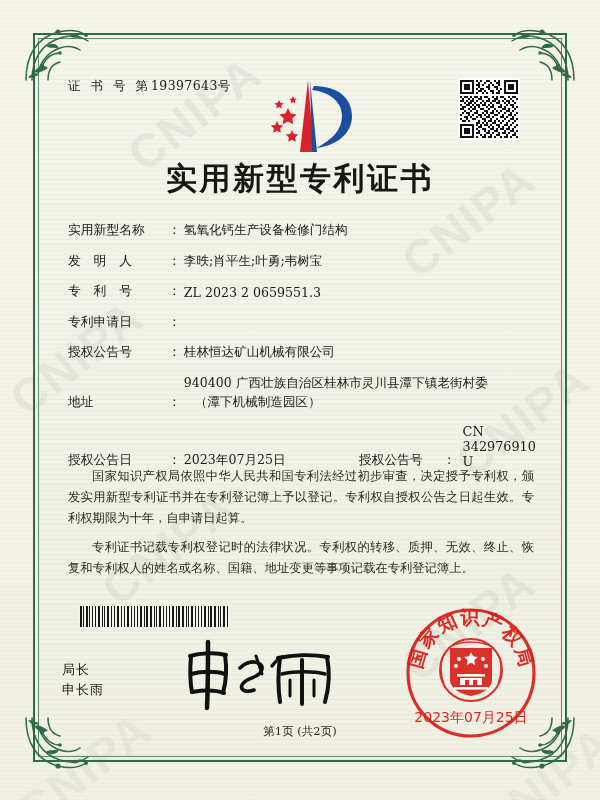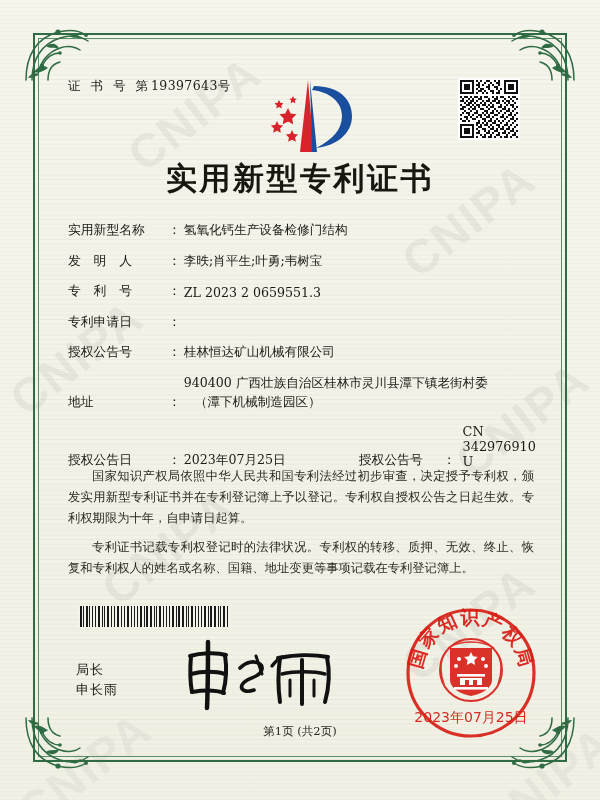--- a/index.html
+++ b/index.html
@@ -217,21 +217,21 @@
   .barcode {
     position: absolute;
     left: 78px; top: 606px;
     width: 152px; height: 21px;
   }
   .barcode svg { display:block; width:100%; height:100%; }
 
   
   .sig-label {
     position: absolute;
-    left: 76px; top: 660px;
+    left: 62px; top: 660px;
     font-size: 13px;
     line-height: 20px;
     color: #1b1b16;
     font-family: "DejaVu Serif", serif;
     letter-spacing: 1px;
   }
   .signature {
     position: absolute;
     left: 178px; top: 638px;
     width: 172px; height: 74px;

